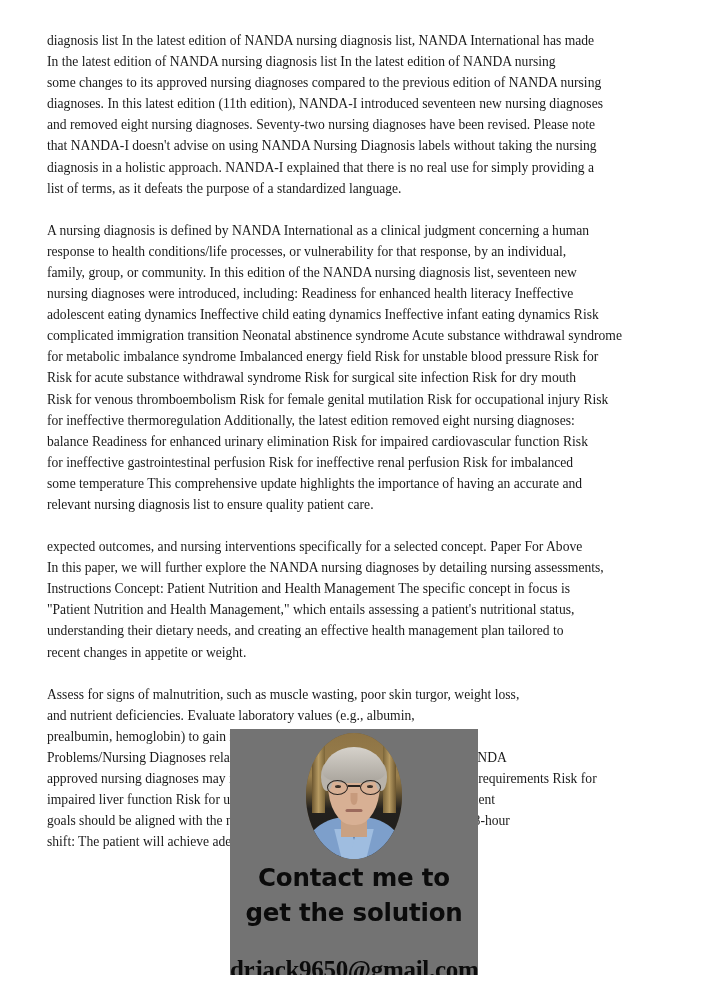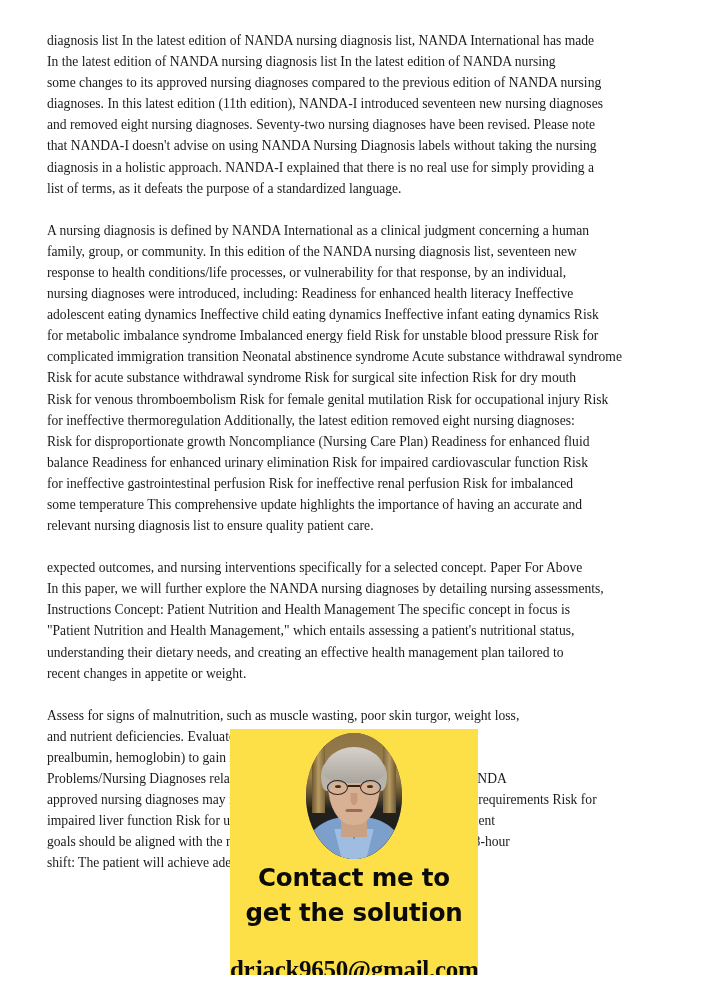--- a/index.html
+++ b/index.html
@@ -255,30 +255,29 @@
       <span class="ln">some changes to its approved nursing diagnoses compared to the previous edition of NANDA nursing</span>
       <span class="ln">diagnoses. In this latest edition (11th edition), NANDA-I introduced seventeen new nursing diagnoses</span>
       <span class="ln">and removed eight nursing diagnoses. Seventy-two nursing diagnoses have been revised. Please note</span>
       <span class="ln">that NANDA-I doesn't advise on using NANDA Nursing Diagnosis labels without taking the nursing</span>
       <span class="ln">diagnosis in a holistic approach. NANDA-I explained that there is no real use for simply providing a</span>
       <span class="ln">list of terms, as it defeats the purpose of a standardized language.</span>
     </p>
 
     <p class="para">
       <span class="ln">A nursing diagnosis is defined by NANDA International as a clinical judgment concerning a human</span>
+      <span class="ln">response to health conditions/life processes, or vulnerability for that response, by an individual,</span>
       <span class="ln">family, group, or community. In this edition of the NANDA nursing diagnosis list, seventeen new</span>
-      <span class="ln">response to health conditions/life processes, or vulnerability for that response, by an individual,</span>
       <span class="ln">nursing diagnoses were introduced, including: Readiness for enhanced health literacy Ineffective</span>
       <span class="ln">adolescent eating dynamics Ineffective child eating dynamics Ineffective infant eating dynamics Risk</span>
+      <span class="ln">complicated immigration transition Neonatal abstinence syndrome Acute substance withdrawal syndrome</span>
       <span class="ln">for metabolic imbalance syndrome Imbalanced energy field Risk for unstable blood pressure Risk for</span>
-      <span class="ln">complicated immigration transition Neonatal abstinence syndrome Acute substance withdrawal syndrome</span>
       <span class="ln">Risk for acute substance withdrawal syndrome Risk for surgical site infection Risk for dry mouth</span>
       <span class="ln">Risk for venous thromboembolism Risk for female genital mutilation Risk for occupational injury Risk</span>
       <span class="ln">for ineffective thermoregulation Additionally, the latest edition removed eight nursing diagnoses:</span>
-      <span class="ln">Risk for disproportionate growth Noncompliance (Nursing Care Plan) Readiness for enhanced fluid</span>
       <span class="ln">balance Readiness for enhanced urinary elimination Risk for impaired cardiovascular function Risk</span>
       <span class="ln">for ineffective gastrointestinal perfusion Risk for ineffective renal perfusion Risk for imbalanced</span>
       <span class="ln">some temperature This comprehensive update highlights the importance of having an accurate and</span>
       <span class="ln">relevant nursing diagnosis list to ensure quality patient care.</span>
     </p>
 
     <p class="para">
       <span class="ln">expected outcomes, and nursing interventions specifically for a selected concept. Paper For Above</span>
       <span class="ln">In this paper, we will further explore the NANDA nursing diagnoses by detailing nursing assessments,</span>
       <span class="ln">Instructions Concept: Patient Nutrition and Health Management The specific concept in focus is</span>
@@ -293,21 +292,21 @@
       <span class="ln">prealbumin, hemoglobin) to gain insight into nutritional status. Patient</span>
       <span class="ln">Problems/Nursing Diagnoses related to the selected concept, three relevant NANDA</span>
       <span class="ln">approved nursing diagnoses may include: Imbalanced nutrition: less than body requirements Risk for</span>
       <span class="ln">impaired liver function Risk for unstable blood glucose level Patient Goals Patient</span>
       <span class="ln">goals should be aligned with the nursing diagnoses and within the scope of an 8-hour</span>
       <span class="ln">shift: The patient will achieve adequate nutritional intake today.</span>
     </p>
 
   </div>
 
-  <div id="contact-overlay" style="background: #fde047;">
+  <div id="contact-overlay" style="background: #737373;">
 
     <div id="portrait">
       <div class="bg-wall"></div>
       <div class="bg-frame-l"></div>
       <div class="bg-frame-r"></div>
       <div class="shoulders"></div>
       <div class="tie"></div>
       <div class="collar-l"></div>
       <div class="collar-r"></div>
       <div class="neck"></div>

